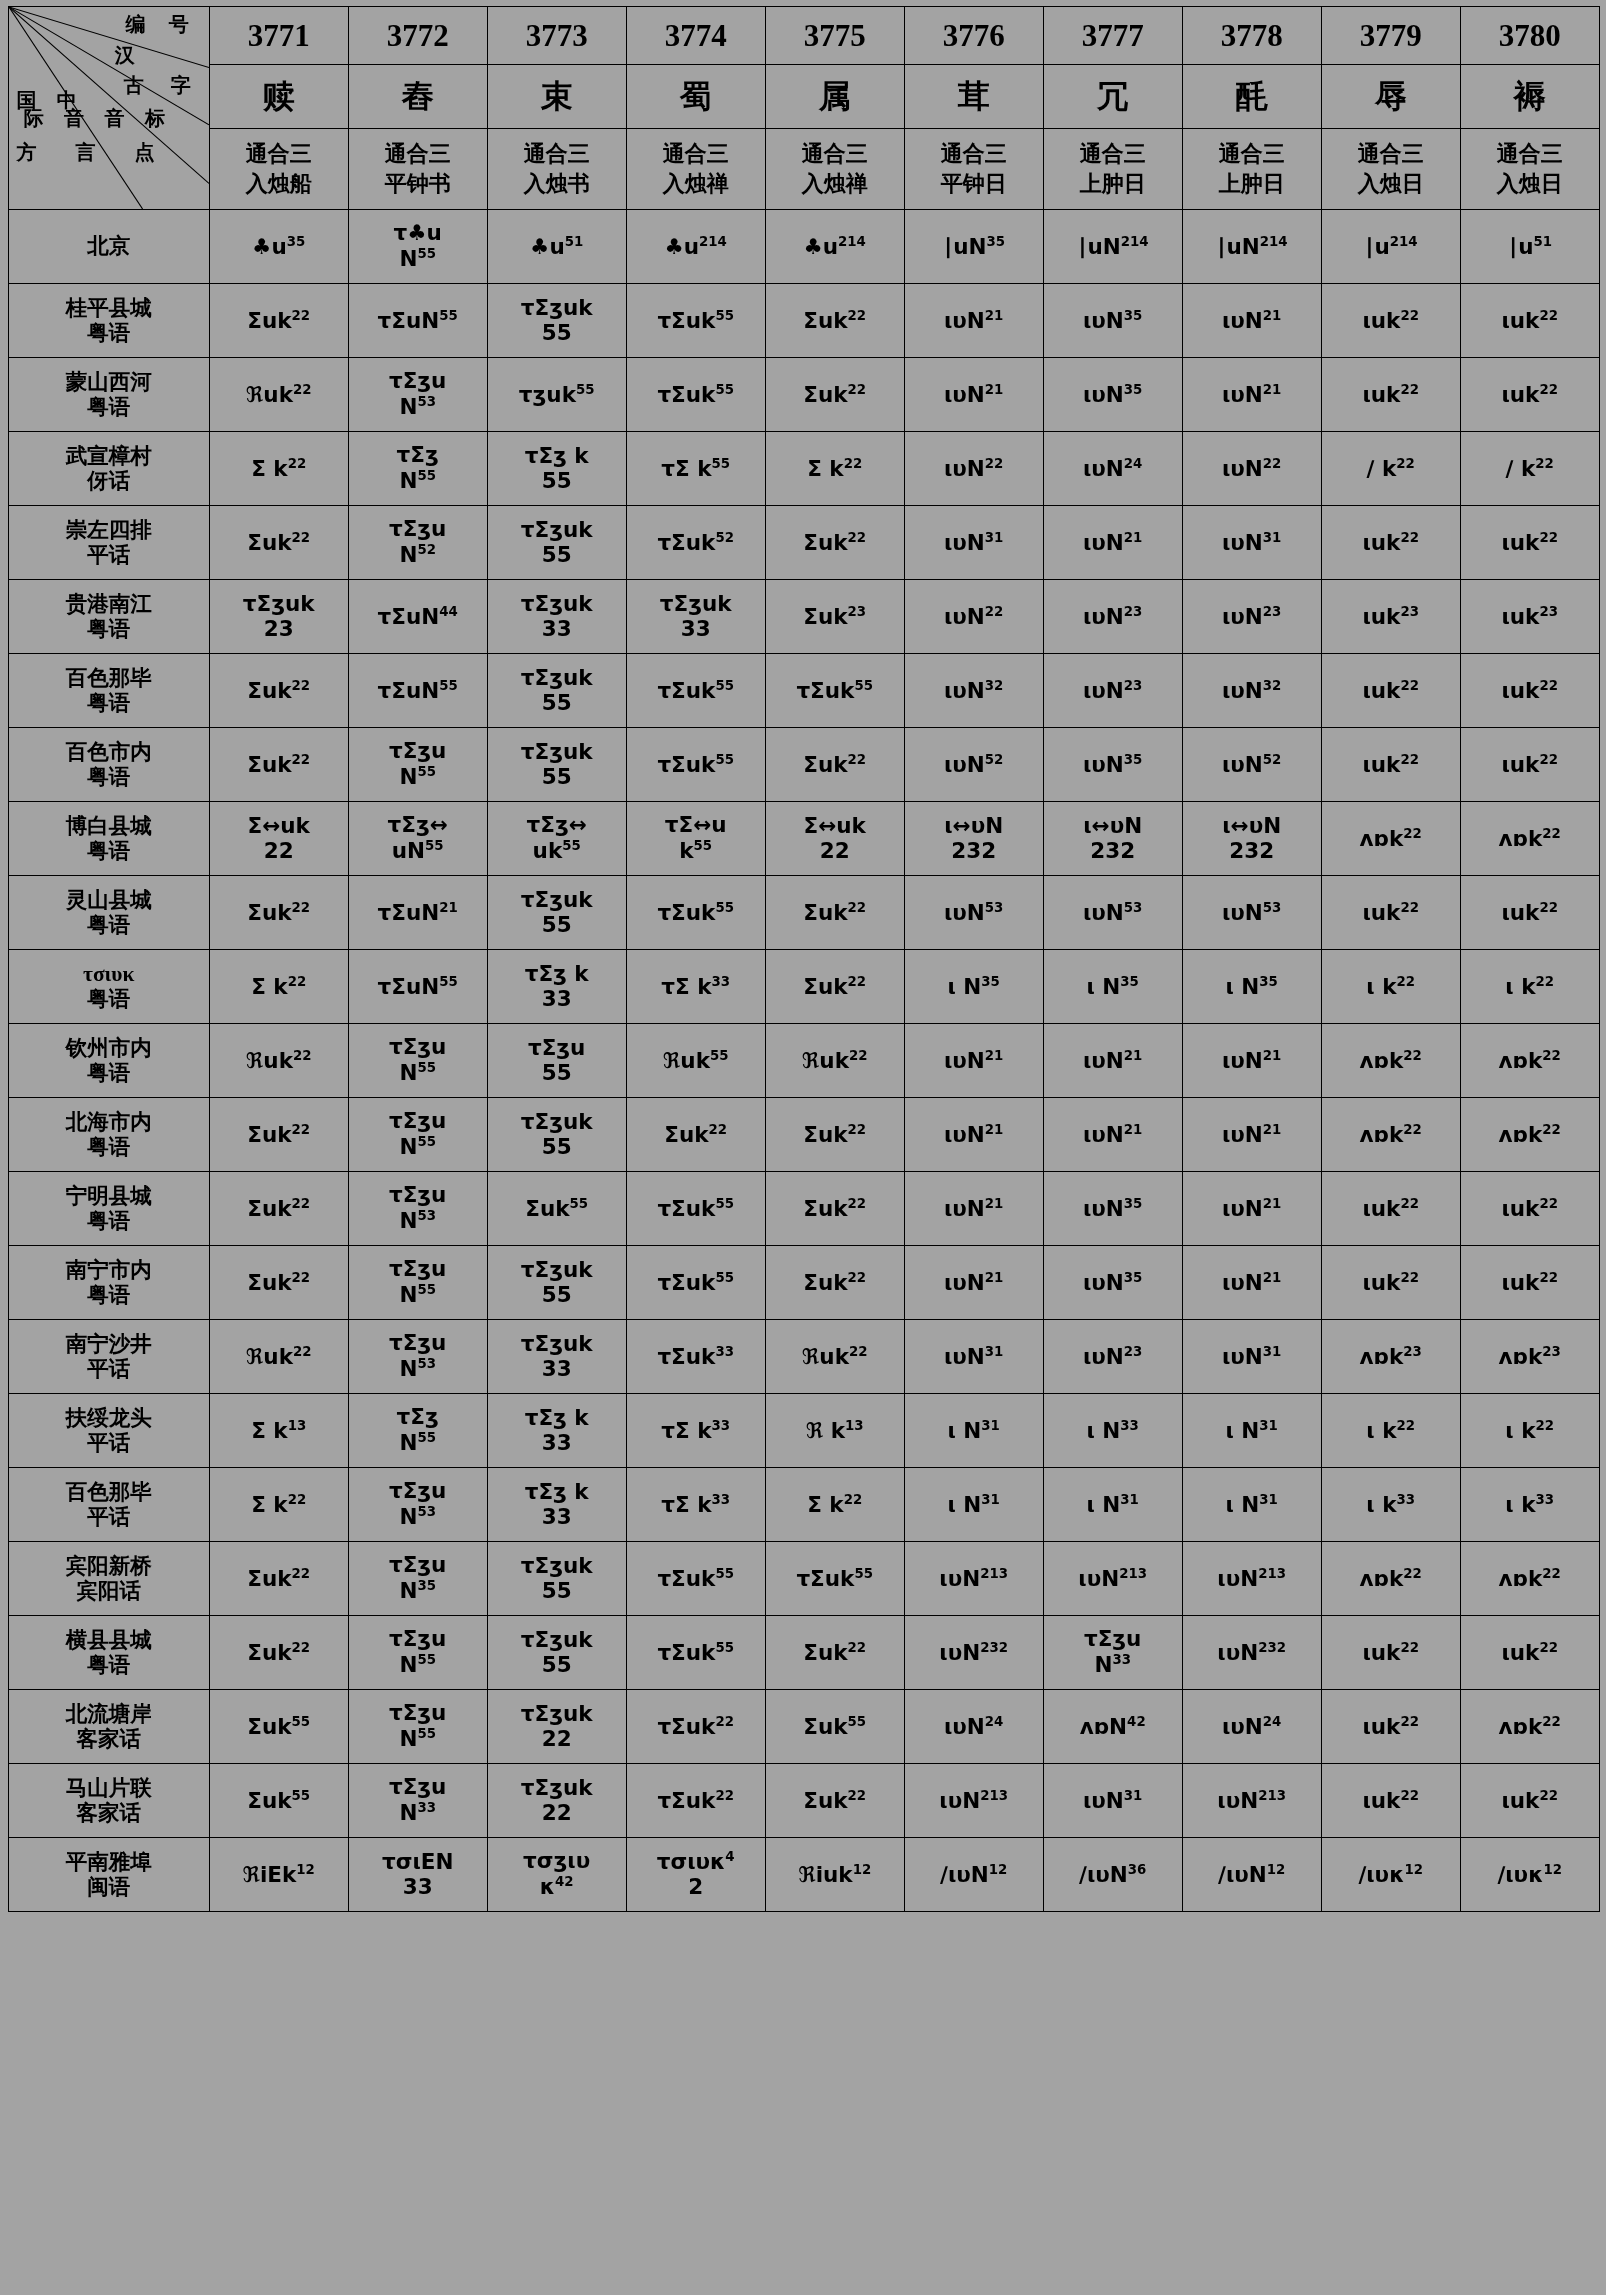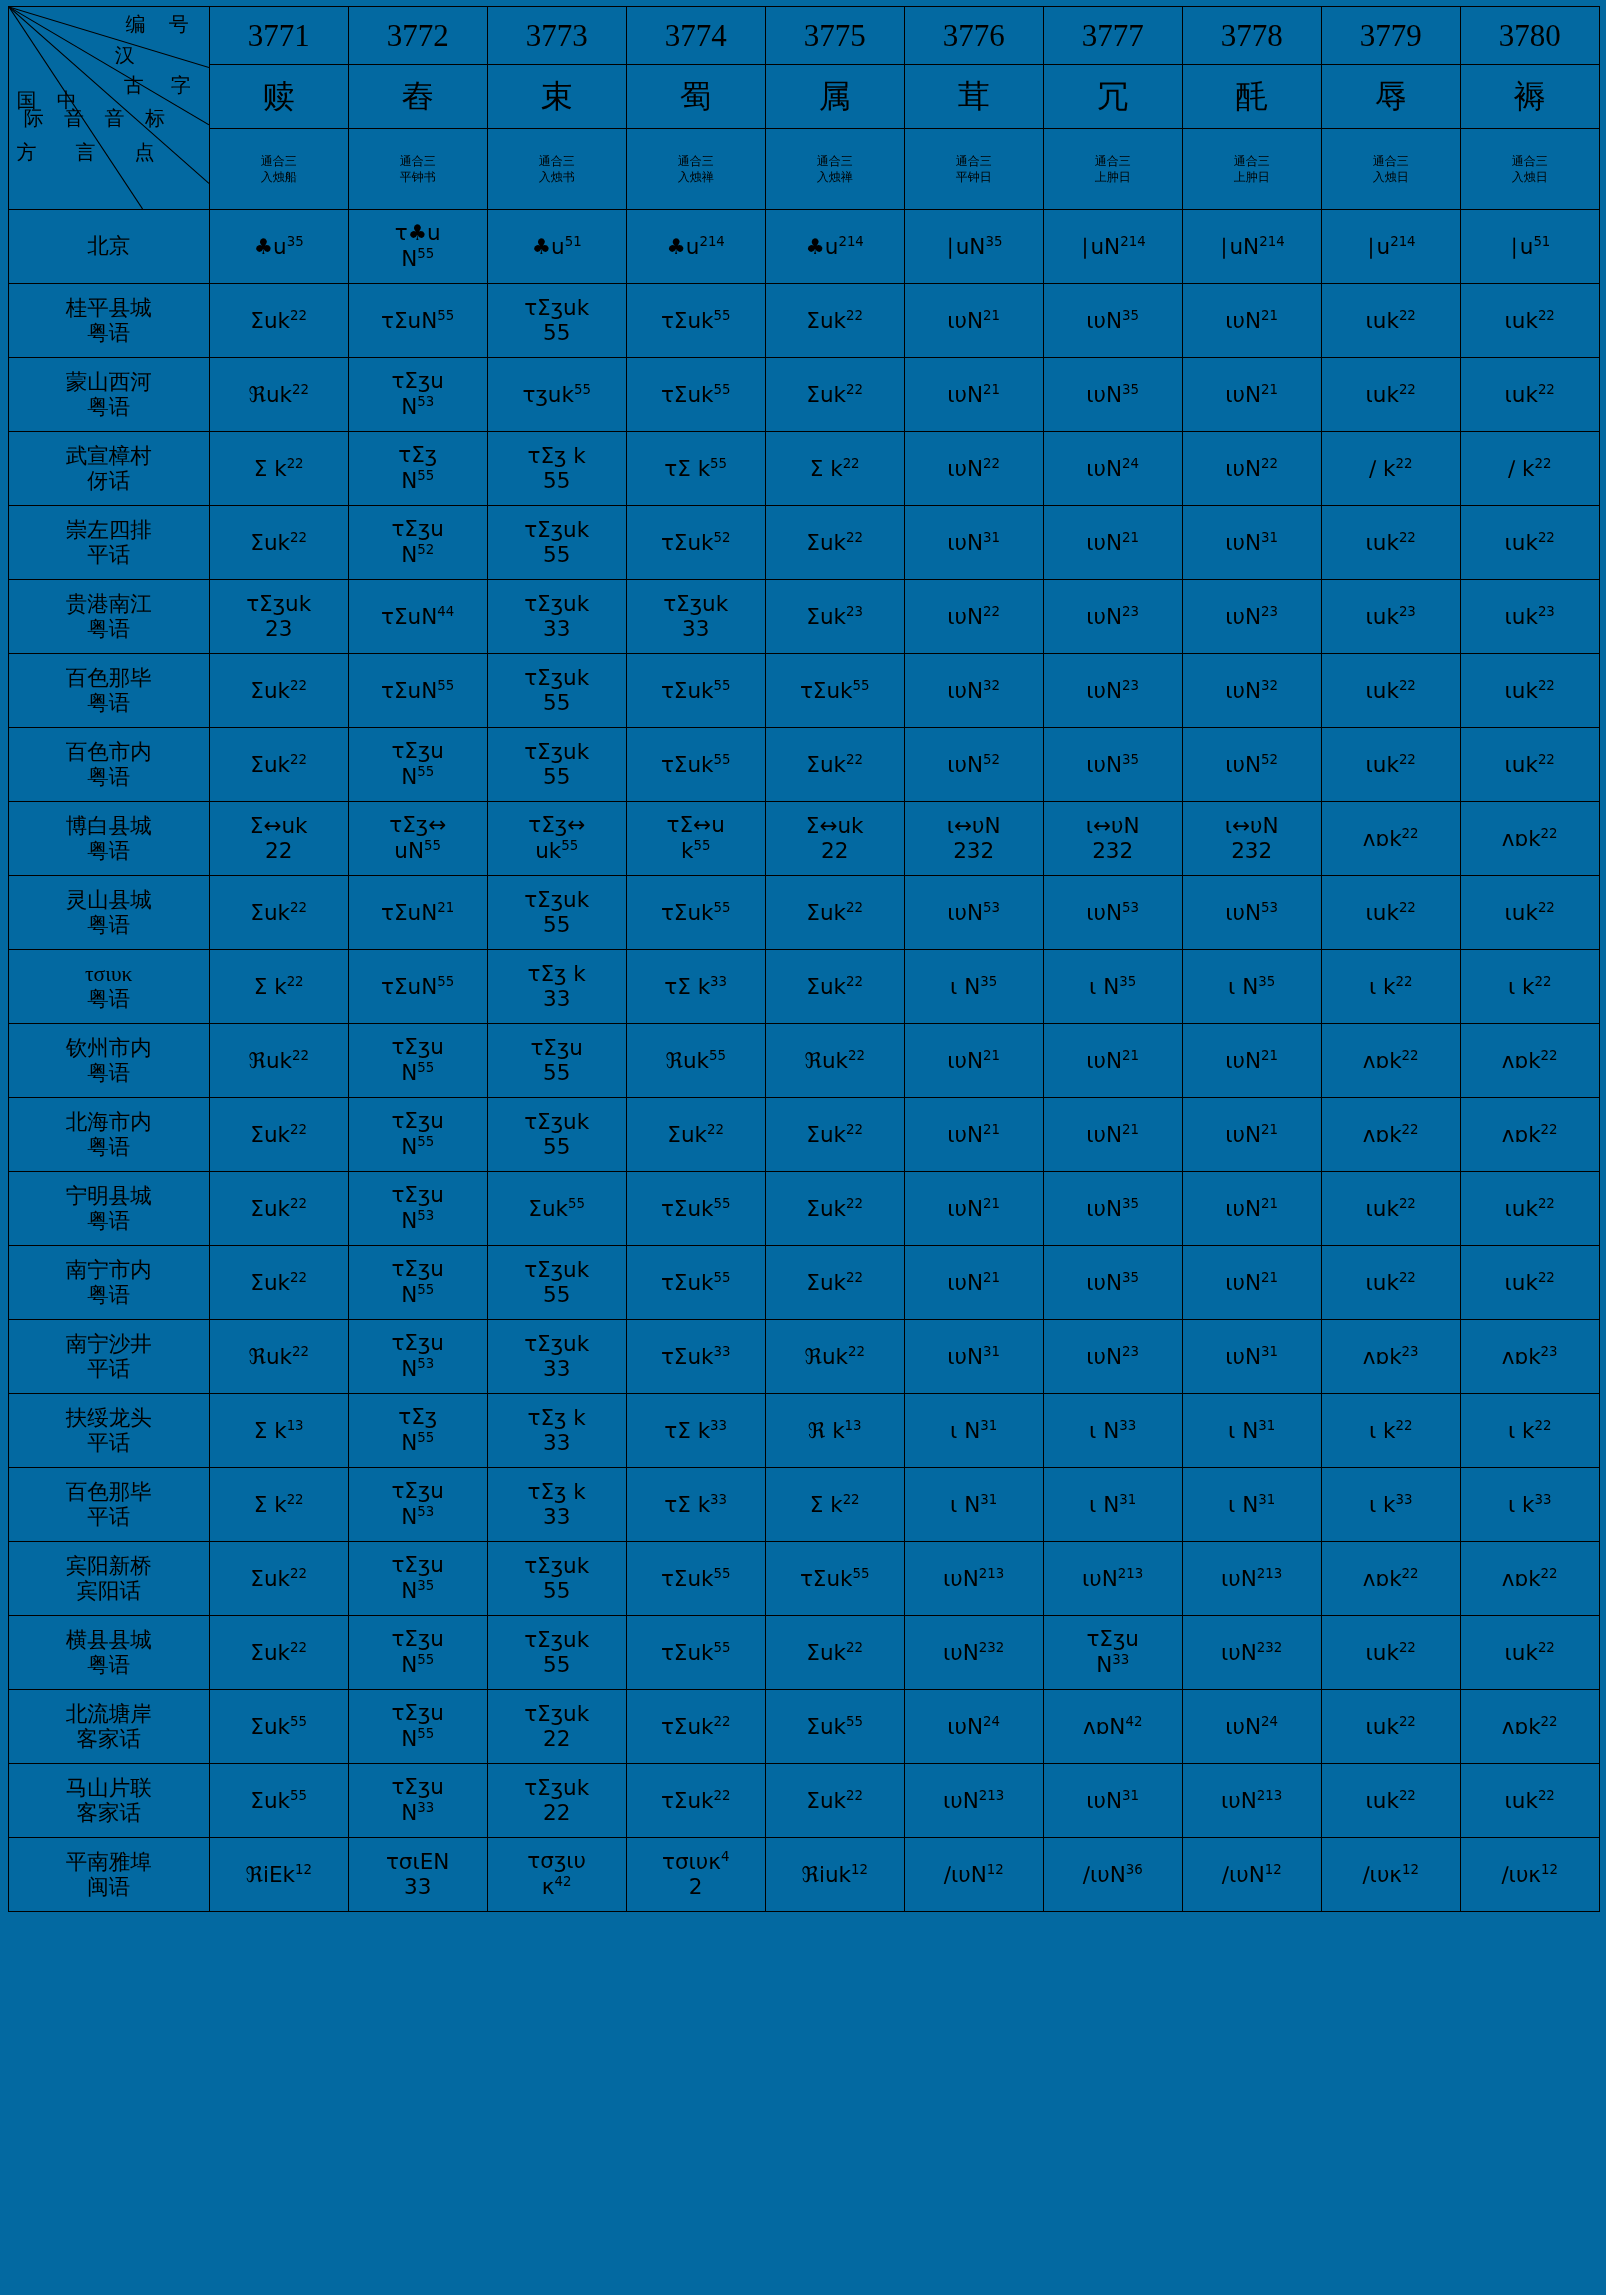--- a/index.html
+++ b/index.html
@@ -9,21 +9,22 @@
   }
   body {
     font-family: "Liberation Serif", serif;
     color: #000;
   }
   .page {
     width: 1607px;
     height: 2295px;
     box-sizing: border-box;
     padding: 6.1px 7.7px 7.7px 7.7px;
-    background: #0369a1;
+    background: #a3a3a3;
+    font-weight: bold;
   }
   table.dialect-table {
     border-collapse: collapse;
     table-layout: fixed;
     width: 1591px;
     border: 1.5px solid #000;
   }
   table.dialect-table td {
     border: 0.8px solid #000;
     text-align: center;
@@ -59,21 +60,21 @@
   .lbl-guozhong{ left: 7.7px; top: 82px; letter-spacing: 7.7px; }
   .lbl-gu      { left: 115px; top: 67px; }
   .lbl-zi      { left: 162px; top: 67px; }
   .lbl-jiyin   { left: 15px; top: 100px; letter-spacing: 7.7px; }
   .lbl-fangyan { left: 7.7px; top: 134px; letter-spacing: 17px; }
 
   
   tr.row-number td { font-size: 31px; height: 54px; }
   tr.row-char td { font-size: 32px; height: 60px; }
   tr.row-fanqie td {
-    font-size: 12px;
+    font-size: 22px;
     height: 77px;
     line-height: 1.35;
   }
   tr.row-fanqie td .fq {
     display: block;
   }
 
   
   tr.data-row td { height: 70px; }
   td.loc {

